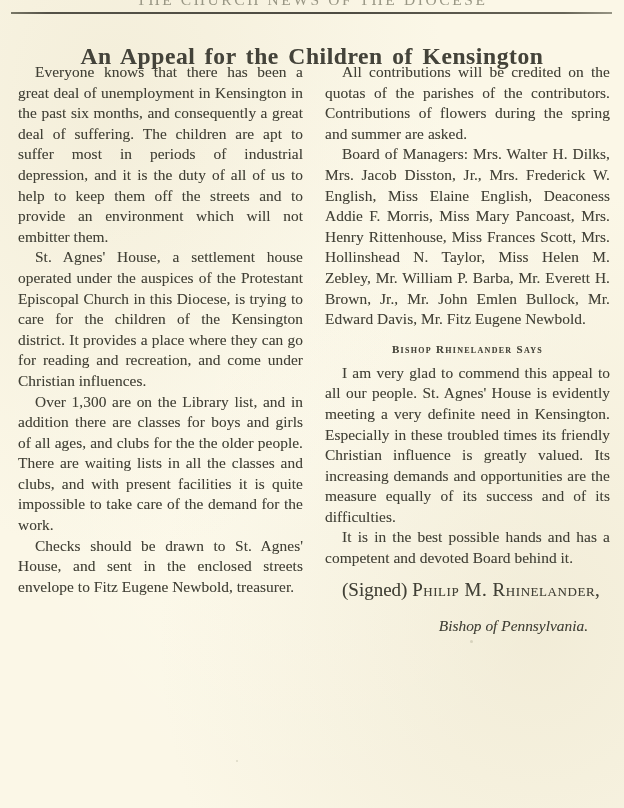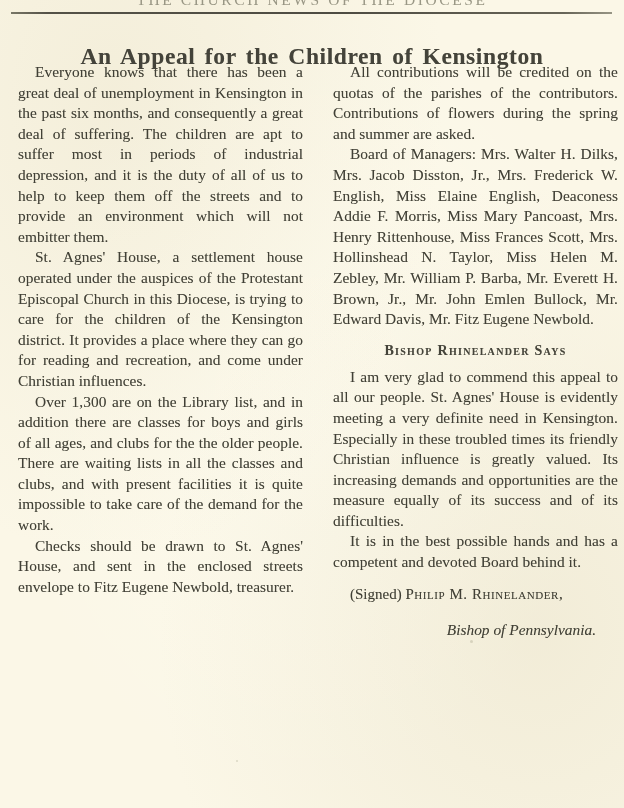--- a/index.html
+++ b/index.html
@@ -68,21 +68,21 @@
     word-spacing: 3px;
   }
 
   .columns {
     position: absolute;
     top: 62px;
     left: 18px;
     width: 592px;
     height: 740px;
     display: flex;
-    gap: 30px;
+    gap: 22px;
   }
   .col {
     width: 285px;
     flex: 0 0 285px;
   }
 
   p.body {
     margin: 0 0 0 0;
     text-indent: 17px;
     text-align: justify;
@@ -95,31 +95,31 @@
   p.body + p.body { margin-top: 0; }
 
   
   p.body, .section-head, .article-title, .signature, .sig-role {
     text-shadow: 0 0 0.45px rgba(70,68,56,0.30);
   }
 
   .section-head {
     margin: 13px 0 8px 0;
     text-align: center;
-    font-size: 14px;
+    font-size: 11px;
     font-variant: small-caps;
     letter-spacing: 1.3px;
     color: #45443a;
     text-indent: 0;
   }
 
   .signature {
     margin: 11px 0 0 0;
     text-indent: 17px;
-    font-size: 15px;
+    font-size: 19px;
     line-height: 20.6px;
     color: #414036;
   }
   .smallcaps { font-variant: small-caps; letter-spacing: 0.55px; }
 
   .sig-role {
     margin: 16px;
     text-align: right;
     padding-right: 6px;
     font-style: italic;

